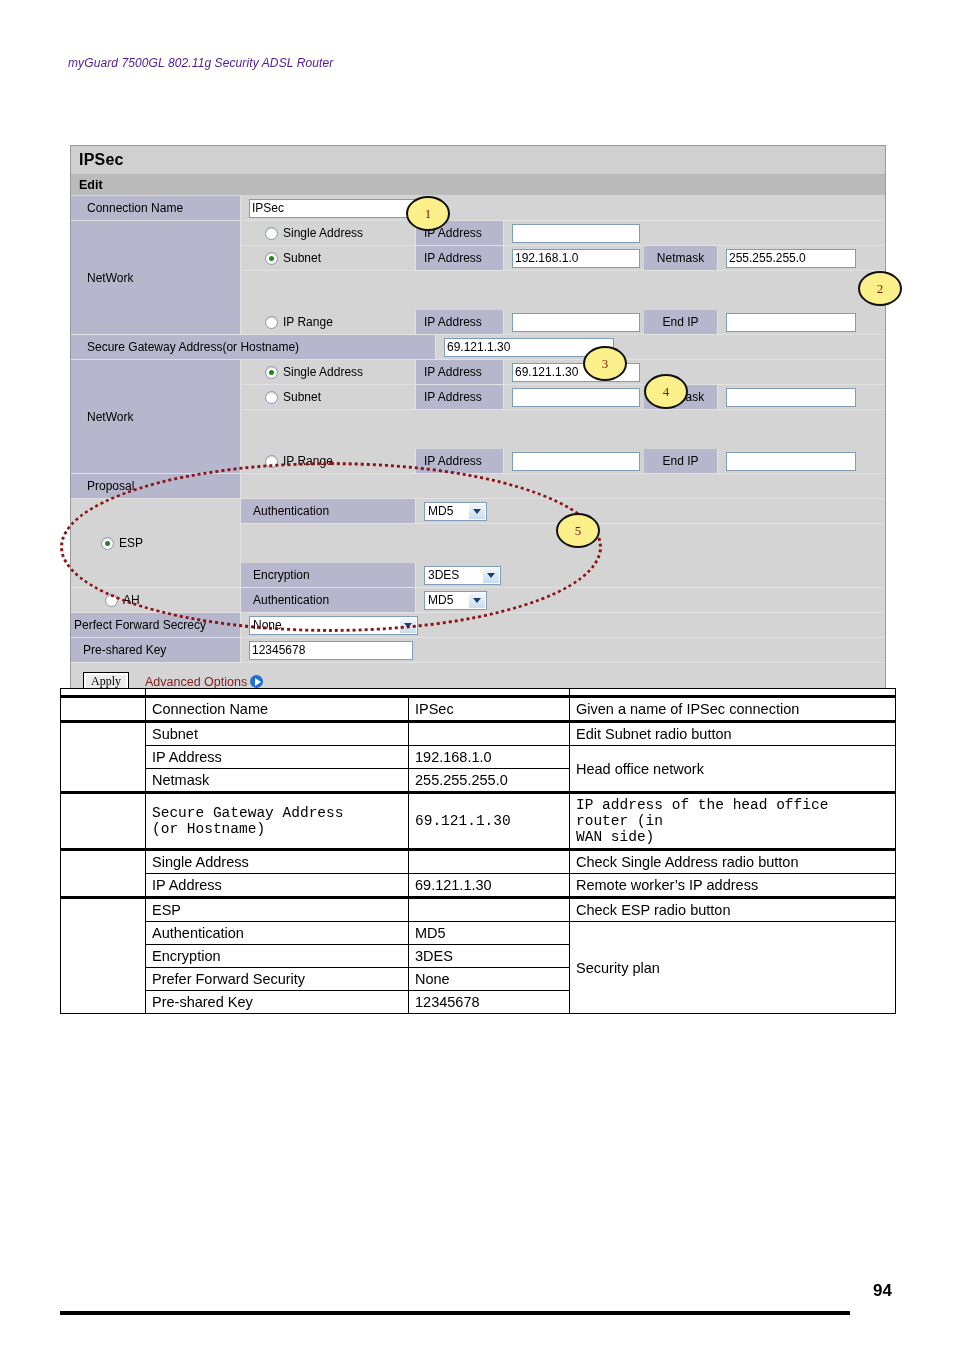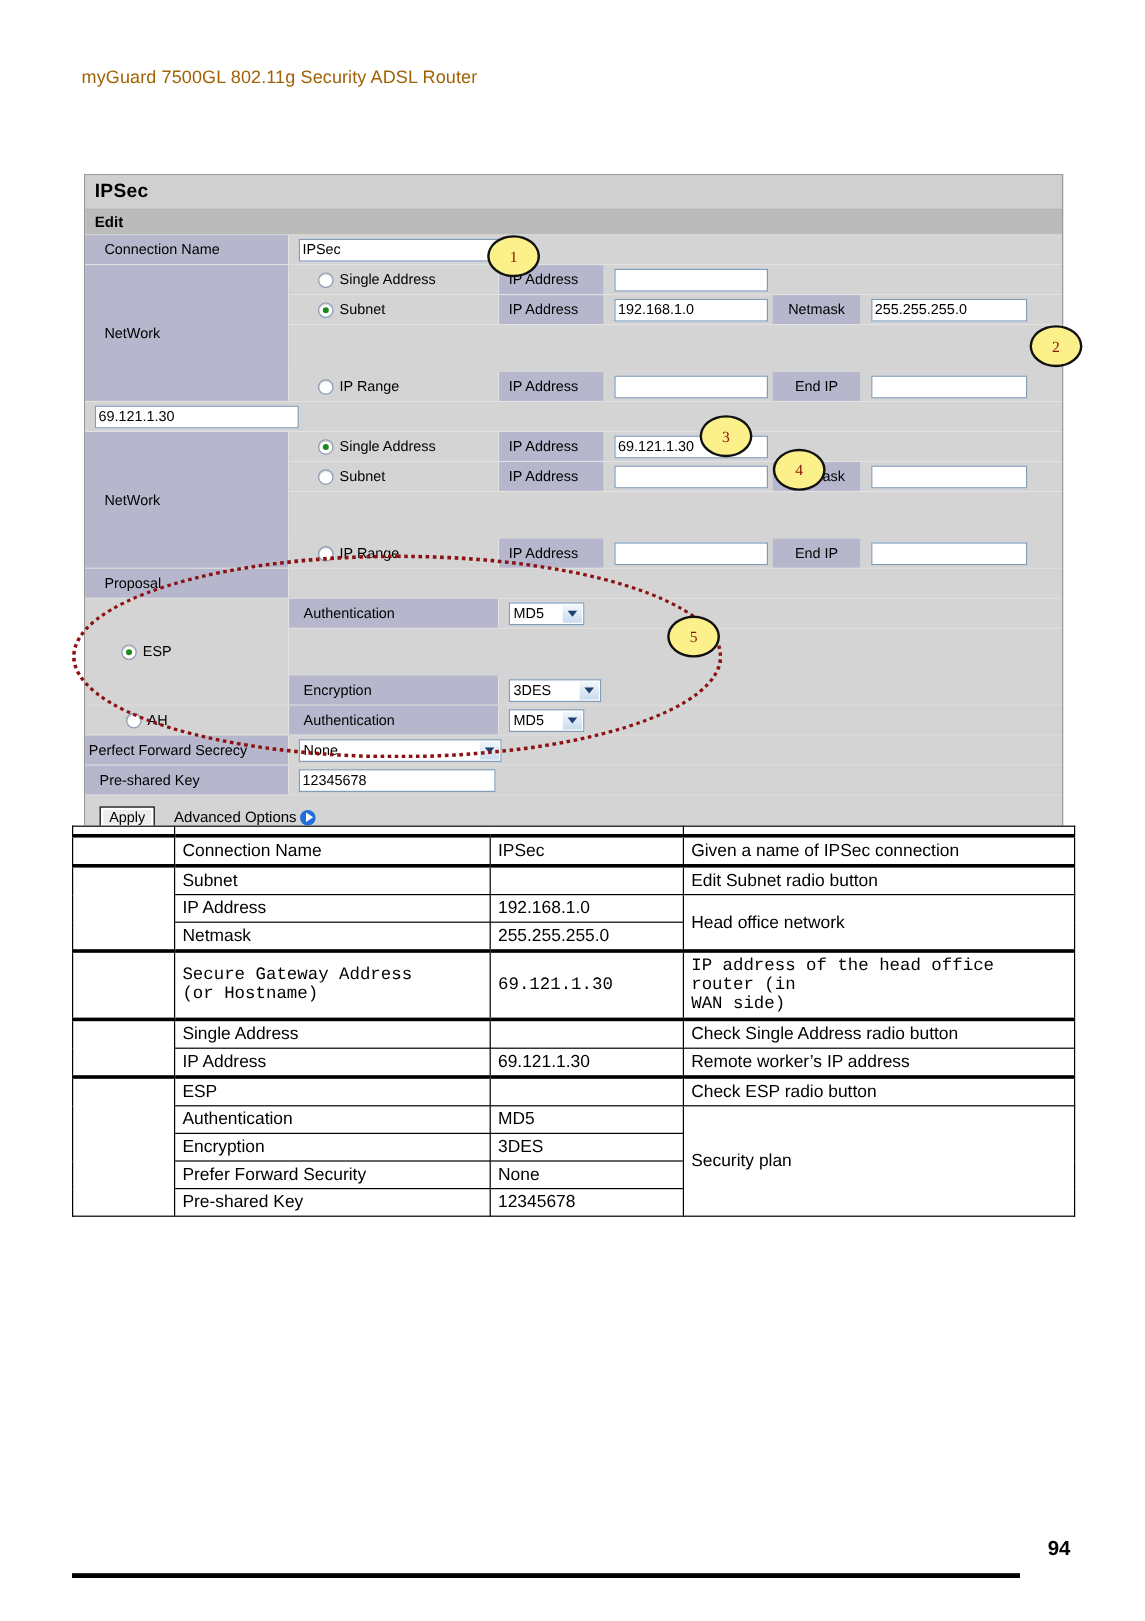--- a/index.html
+++ b/index.html
@@ -2,22 +2,23 @@
 <html><head>
 <meta charset="utf-8">
 <style>
   html,body{margin:0;padding:0;}
   body{
     width:954px;height:1351px;background:#ffffff;
     font-family:"Liberation Sans", sans-serif;
     color:#000;position:relative;overflow:hidden;
   }
   .page-header{
-    position:absolute;left:68px;top:56px;font-size:15px;color:#a16207;
+    position:absolute;left:68px;top:56px;font-size:12px;color:#4c1d95;
     letter-spacing:.1px;
+    font-style:italic;
   }
 
   
   .panel{
     position:absolute;left:70px;top:145px;width:814px;
     border:1px solid #9a9a9a;background:#d4d4d4;
   }
   .panel-title{
     background:#d0d0d0;border-bottom:1px solid #b5b5b5;
     font-size:16px;font-weight:bold;padding:5px 0 5px 8px;color:#000;
@@ -75,25 +76,25 @@
     display:inline-block;margin-right:5px;flex:none;position:relative;
     box-shadow:inset 0 1px 1px rgba(0,0,0,.18);
   }
   .radio.on::after{
     content:"";position:absolute;left:3px;top:3px;width:5px;height:5px;
     border-radius:50%;background:#1a8a1a;
   }
 
   .footbar{display:flex;align-items:center;padding:9px 0 11px 12px;background:#d4d4d4;}
   .applybtn{
-    font-family:Liberation Sans, sans-serif;font-size:12px;
+    font-family:Liberation Serif, serif;font-size:12px;
     background:#ececec;border:1px solid #000;color:#000;
     padding:1px 7px;box-shadow:inset 0 0 0 2px #fff;cursor:pointer;
   }
-  .advlink{color:#000000;font-size:12.5px;margin-left:16px;display:flex;align-items:center;}
+  .advlink{color:#7f1d1d;font-size:12.5px;margin-left:16px;display:flex;align-items:center;}
   .advicon{
     width:13px;height:13px;border-radius:50%;background:#1e6fd9;
     margin-left:3px;display:inline-flex;align-items:center;justify-content:center;
   }
   .advicon::after{
     content:"";border-top:4px solid transparent;border-bottom:4px solid transparent;
     border-left:6px solid #fff;margin-left:2px;
   }
 
   
@@ -189,20 +190,21 @@
         <div class="cell inpcell">
           <input class="tf" style="width: 124px;" value="">
         </div>
       </div>
 
     </div>
   </div>
 
 
   <div class="frow">
+    <div class="lbl w365">Secure Gateway Address(or Hostname)</div>
     <div class="cell inpcell">
       <input class="tf" style="width: 164px;" value="69.121.1.30">
     </div>
   </div>
 
   <div style="display:flex;border-bottom:1px solid #e2e2e2;">
     <div class="lbl w170">NetWork</div>
     <div style="flex:1">
 
       <div class="frow">

